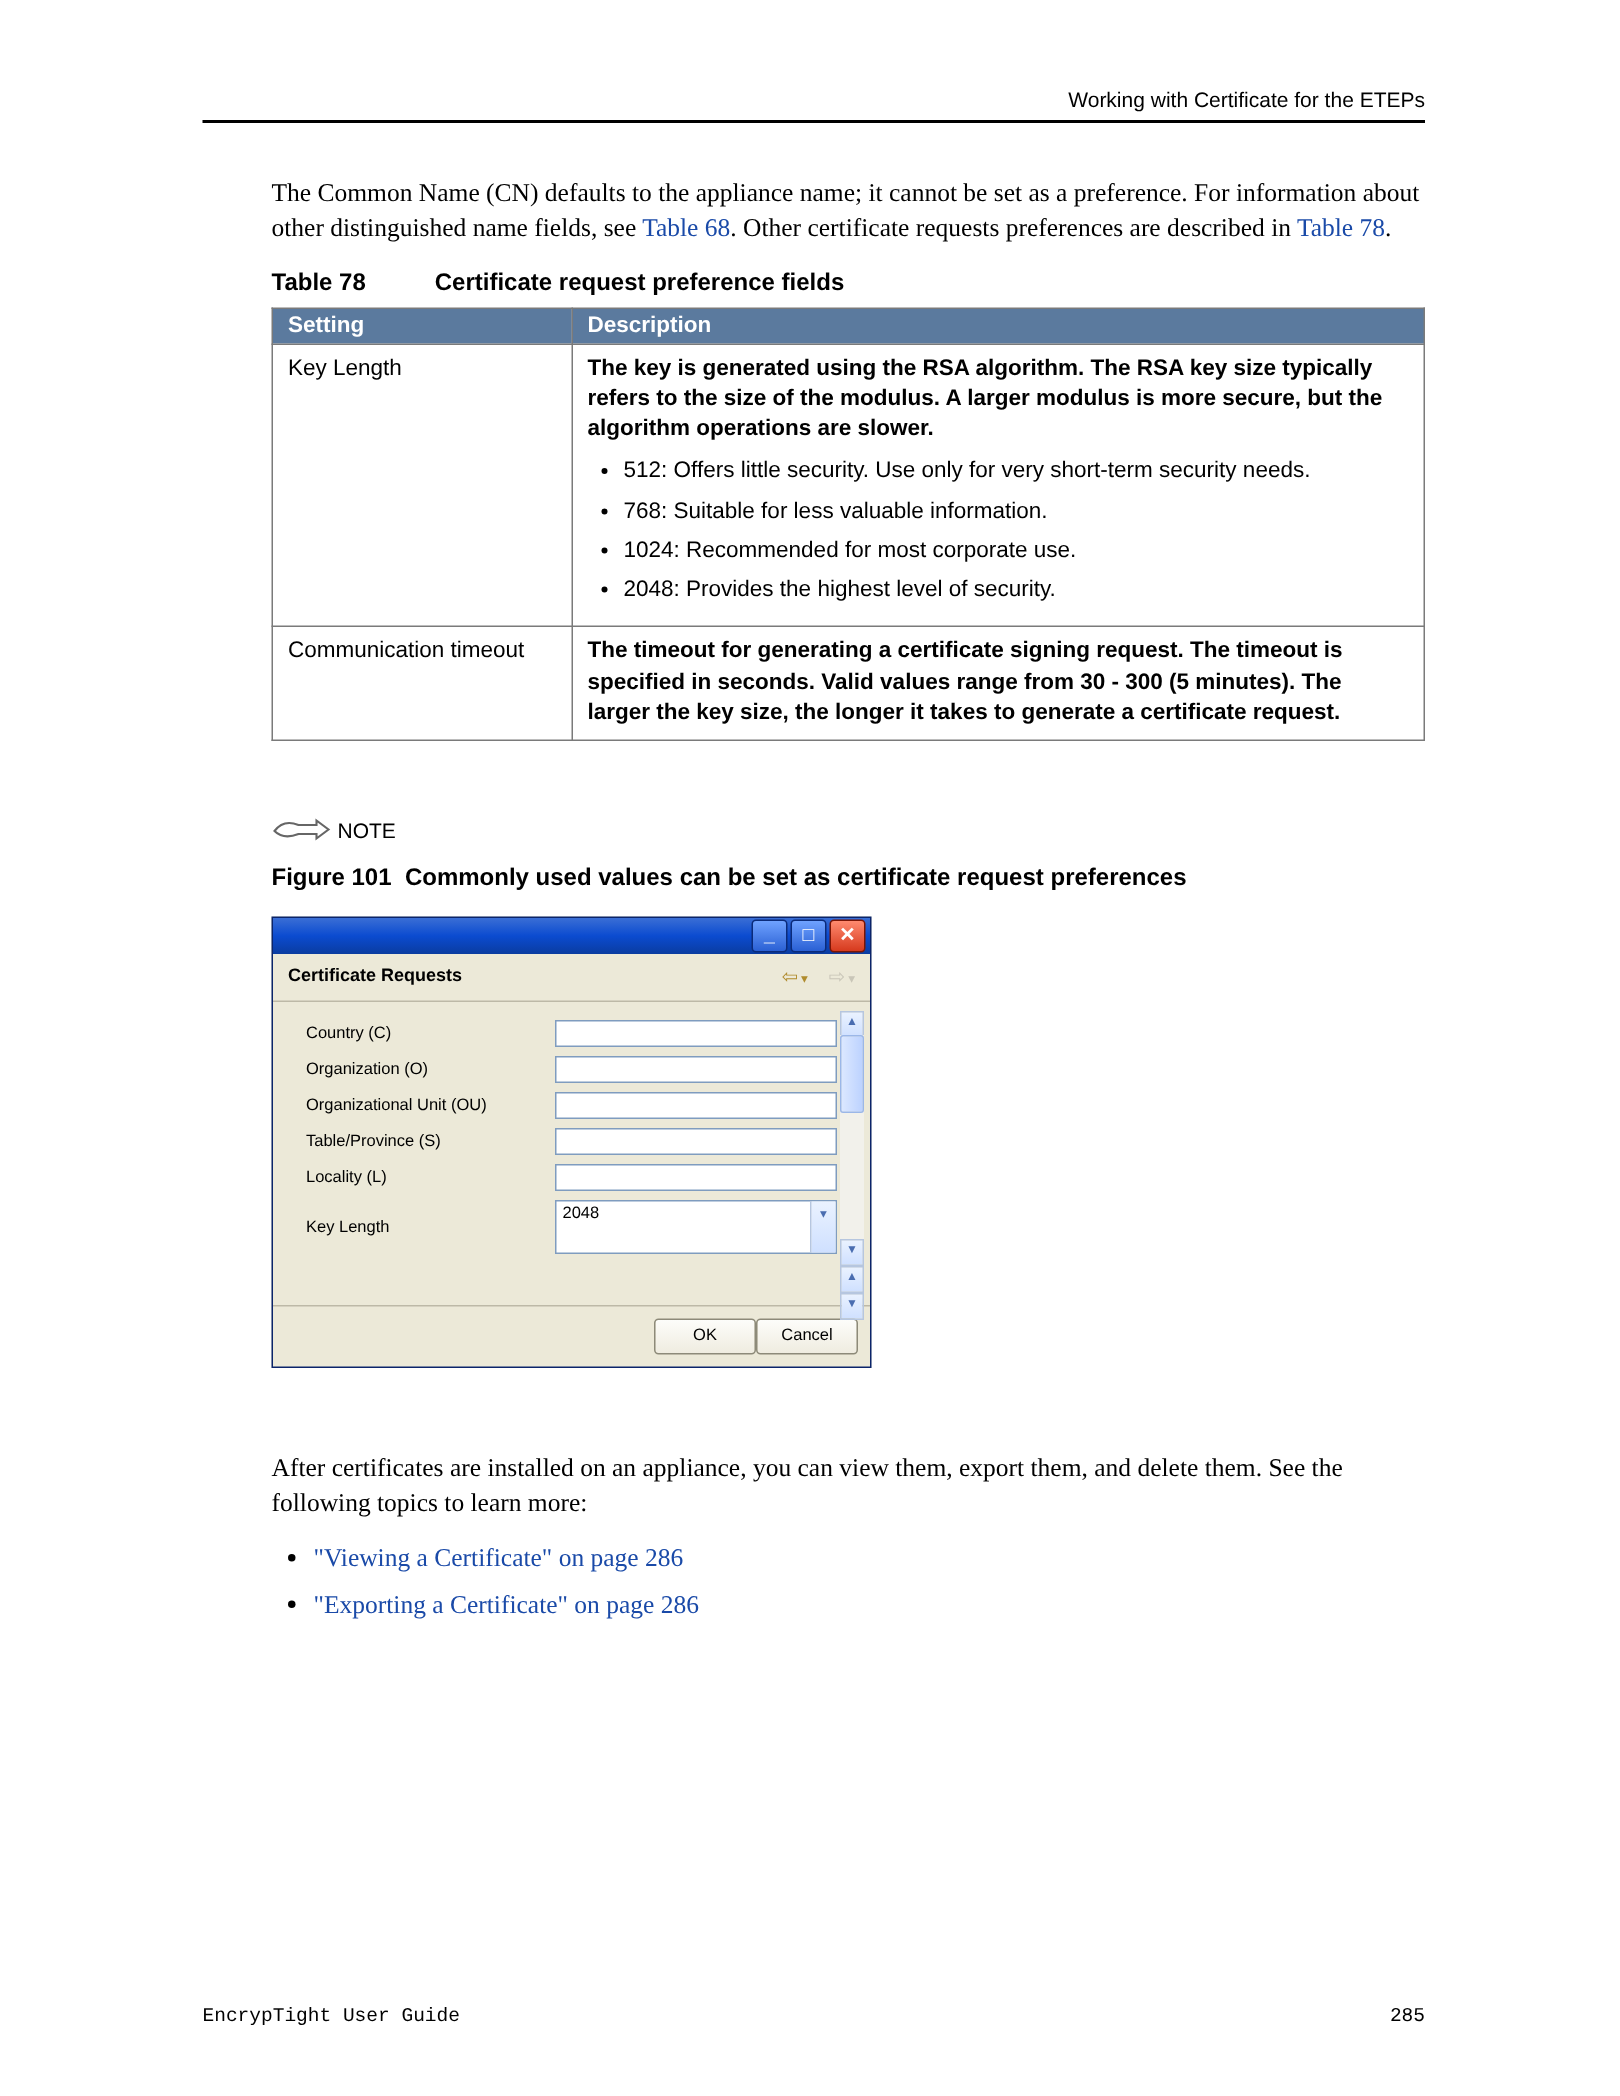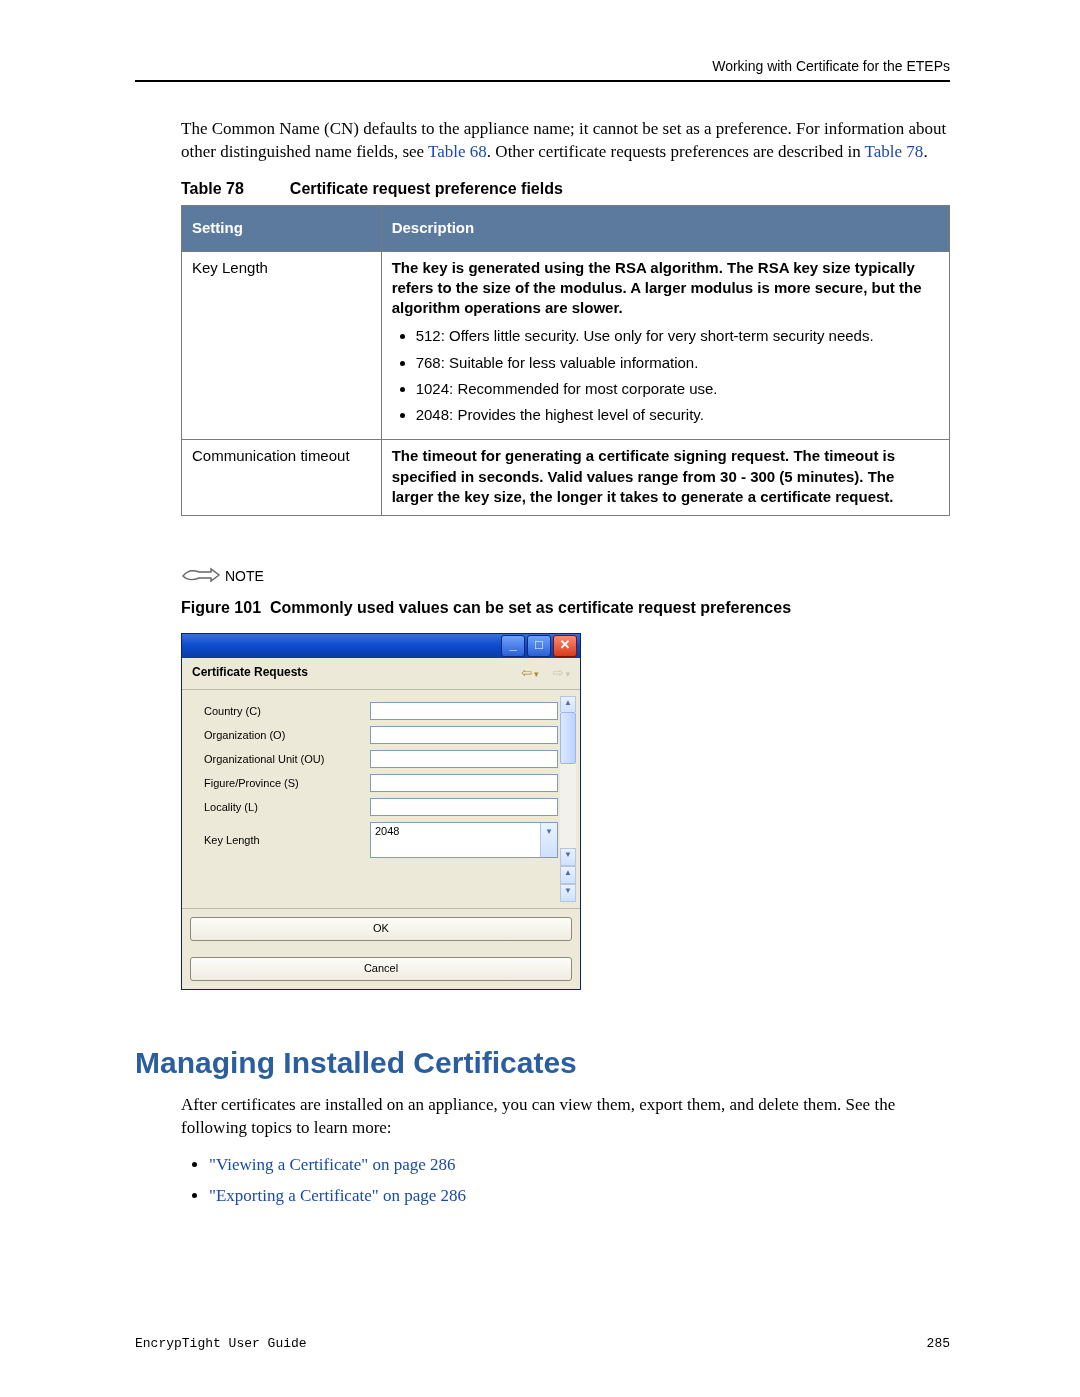--- a/index.html
+++ b/index.html
@@ -52,21 +52,21 @@
     width: 100%;
     border-collapse: collapse;
     font-family: Arial, Helvetica, sans-serif;
     font-size: 15px;
   }
   table.pref th {
     background: #5b7a9e;
     color: #fff;
     text-align: left;
     font-weight: bold;
-    padding: 12px 10px;
+    padding: 1px 10px;
     border: 1px solid #7a7a7a;
   }
   table.pref td {
     vertical-align: top;
     padding: 6px 10px 8px 10px;
     border: 1px solid #7a7a7a;
   }
   .col-setting { width: 26%; }
   .desc-intro { margin: 0 0 8px 0; font-weight: bold; }
   .desc-list { margin: 0; padding-left: 24px; }
@@ -224,25 +224,24 @@
     display: flex;
     border: 1px solid #7f9cbf;
     background: #fff;
     box-sizing: border-box;
   }
   .sel .selval { flex:1; padding: 1px 4px; font-size:11px; }
   .sel .selbtn { width: 16px; border-left: 1px solid #b6c6df; background: linear-gradient(to bottom,#eaf2ff,#cfe0ff); text-align:center; font-size:9px; color:#4a6db0; line-height:16px;}
   .btnbar {
     display: flex;
     justify-content: flex-end;
-    gap: 16px;
+    gap: 0;
     padding: 8px;
     border-top: 1px solid #bdb9a7;
-    margin-top: 20px;
-    flex-direction: column;
+    margin-top: 4px;
   }
   .btn {
     min-width: 66px;
     height: 22px;
     border: 1px solid #8d8a79;
     background: linear-gradient(to bottom,#fdfdfa,#efece0);
     font-family: Tahoma, Arial, sans-serif;
     font-size: 11px;
     border-radius: 3px;
     text-align: center;
@@ -352,21 +351,21 @@
             </div>
             <div class="form-row">
               <div class="lbl">Organization (O)</div>
               <div class="fld"><input class="txt" type="text" style=""></div>
             </div>
             <div class="form-row">
               <div class="lbl">Organizational Unit (OU)</div>
               <div class="fld"><input class="txt" type="text" style=""></div>
             </div>
             <div class="form-row">
-              <div class="lbl">Figure/Province (S)</div>
+              <div class="lbl">Table/Province (S)</div>
               <div class="fld"><input class="txt" type="text" style=""></div>
             </div>
             <div class="form-row">
               <div class="lbl">Locality (L)</div>
               <div class="fld"><input class="txt" type="text" style=""></div>
             </div>
             <div class="form-row">
               <div class="lbl">Key Length</div>
               <div class="fld">
                 <div class="sel">
@@ -395,21 +394,20 @@
           <div class="vs-btn vs-bottom">▼</div>
         </div>
       </div>
       <div class="btnbar">
         <div class="btn">OK</div>
         <div class="btn">Cancel</div>
       </div>
     </div>
   </div>
 
-  <h1 class="h1">Managing Installed Certificates</h1>
   <div class="body-content" style="padding-left:46px;">
     <p class="para">After certificates are installed on an appliance, you can view them, export them, and delete them. See the following topics to learn more:</p>
     <ul class="topics">
       <li><span class="link">"Viewing a Certificate" on page 286</span></li>
       <li><span class="link">"Exporting a Certificate" on page 286</span></li>
     </ul>
   </div>
 
   <div class="footer">
     <span>EncrypTight User Guide</span>

